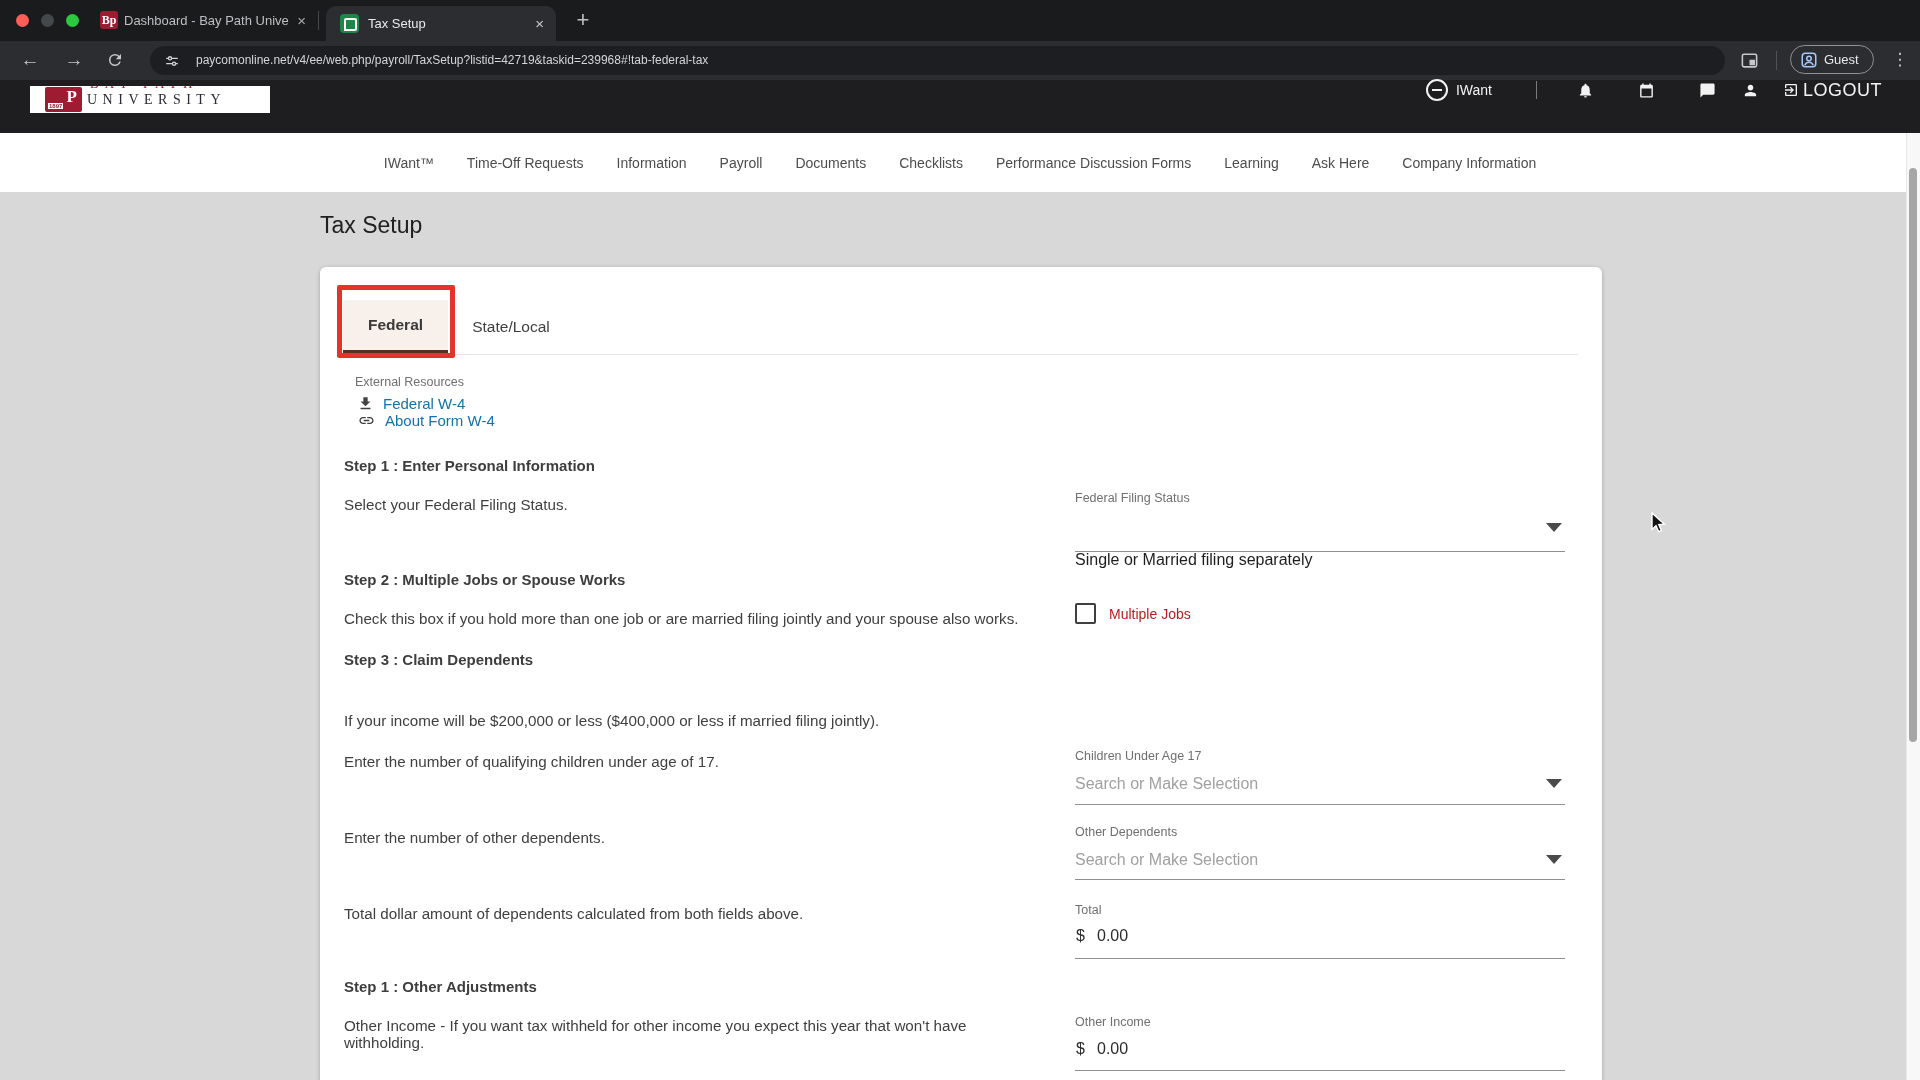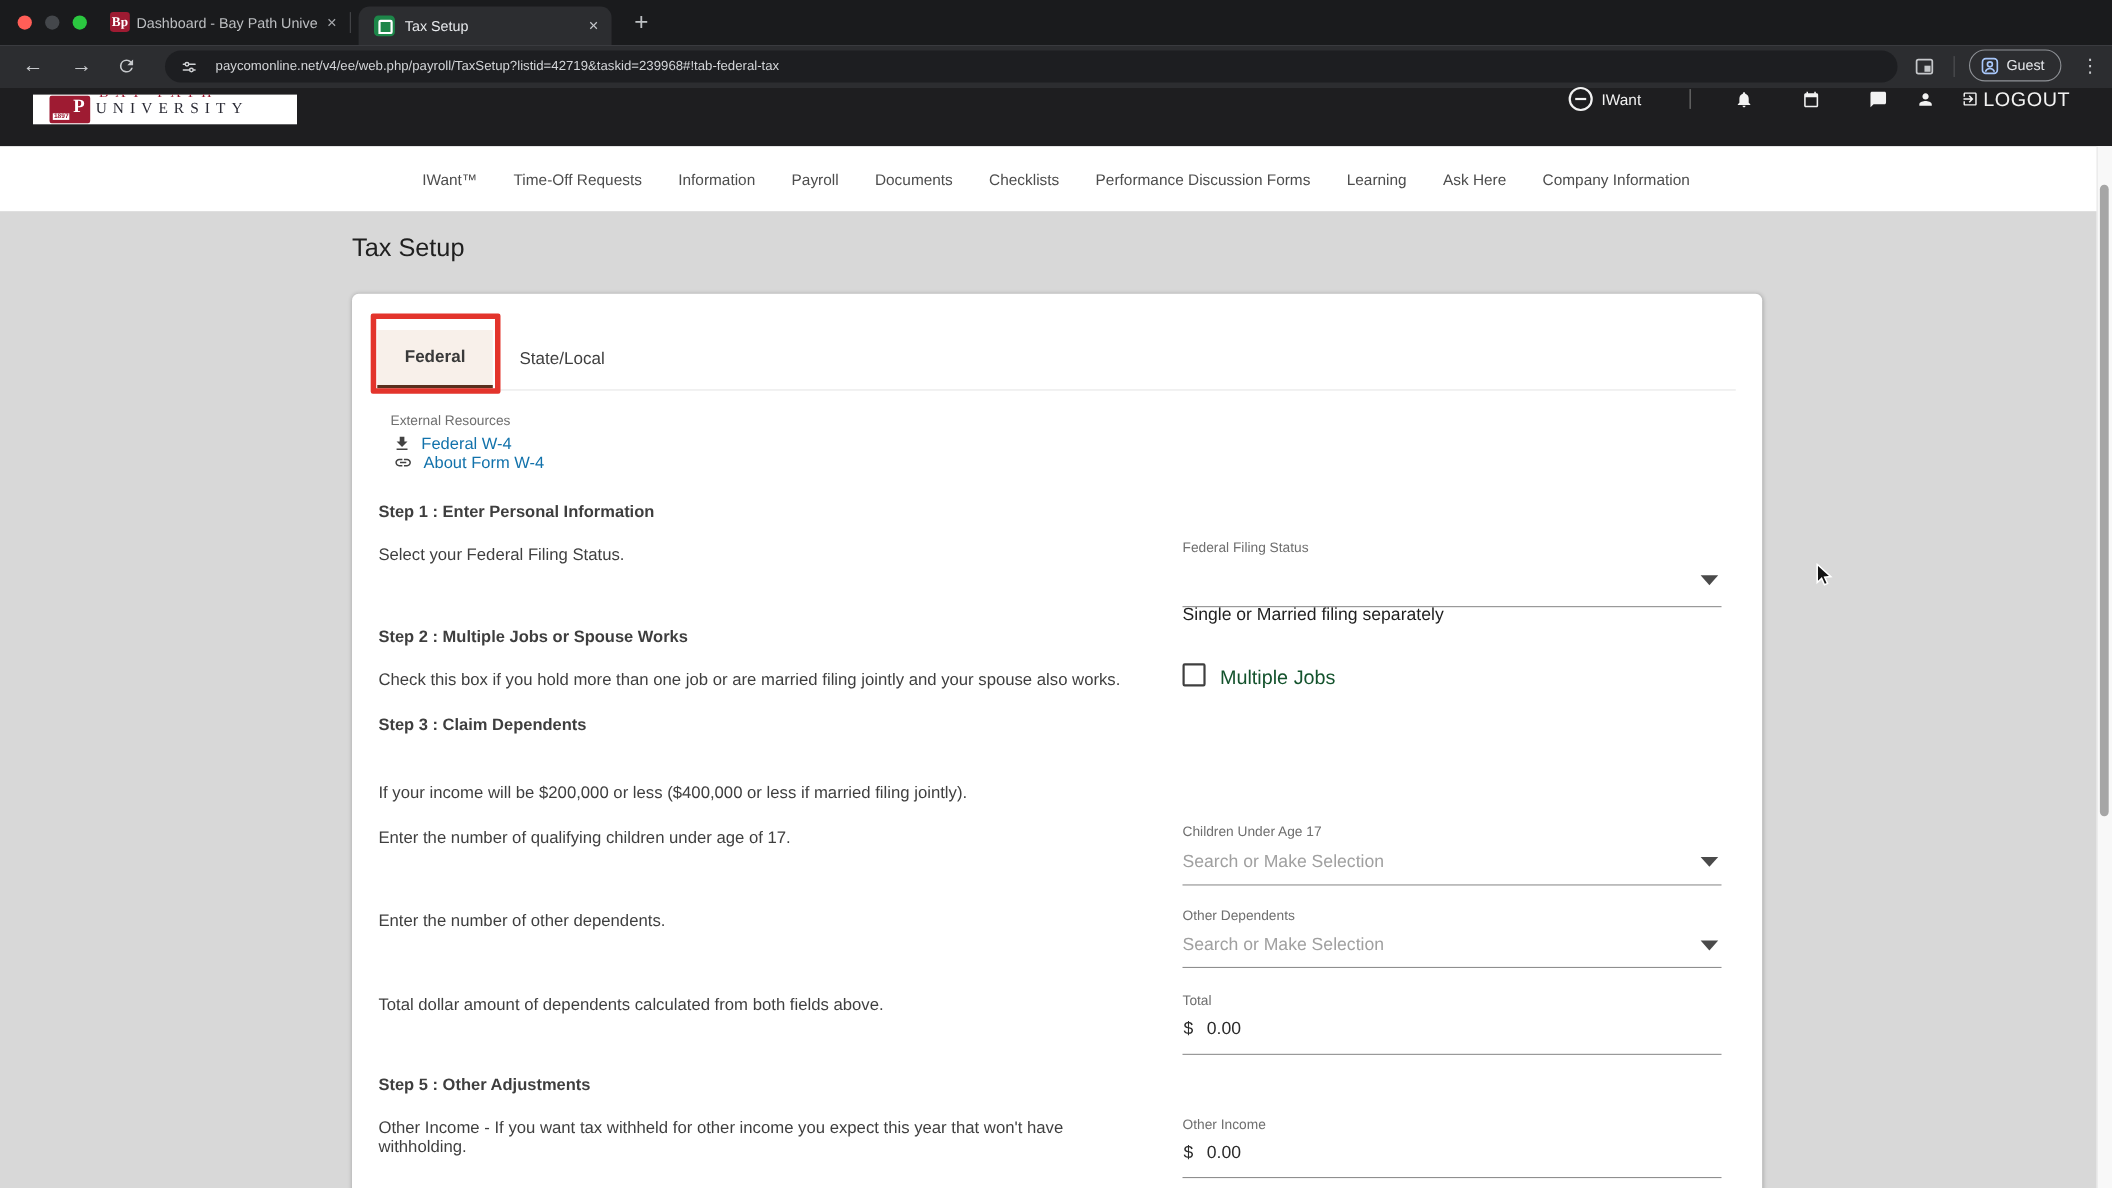--- a/index.html
+++ b/index.html
@@ -87,21 +87,21 @@
   .caret{position:absolute;right:3px;width:0;height:0;border-left:8px solid transparent;
          border-right:8px solid transparent;border-top:9px solid #4a4a4a;}
   .combo{position:absolute;left:0;width:440px;border:none;outline:none;background:transparent;
          font-size:16px;color:#2b2b2b;font-family:"Liberation Sans",sans-serif;padding:0;}
   .combo::placeholder{color:#a0a0a0;opacity:1;}
   .money{position:absolute;left:22px;width:180px;border:none;outline:none;background:transparent;
          font-size:16px;color:#2b2b2b;font-family:"Liberation Sans",sans-serif;padding:0;}
   .dollar{position:absolute;left:1px;font-size:16px;color:#2b2b2b;}
   .cb{position:absolute;left:755px;width:21px;height:21px;border:2px solid #3f3f3f;border-radius:2px;
       background:#fff;box-sizing:border-box;}
-  .cb-label{position:absolute;left:789px;font-size:18px;color:#14532d;}
+  .cb-label{position:absolute;left:789px;font-size:14px;color:#b91c1c;}
 
   
   .sb-track{position:absolute;left:1906px;top:133px;width:14px;height:947px;background:#f8f8f8;border-left:1px solid #e7e7e7;}
   .sb-thumb{position:absolute;left:1909px;top:168px;width:8px;height:574px;background:#a6a6a6;border-radius:4px;}
 
   .cursor{position:absolute;left:1650px;top:512px;z-index:50;}
   svg{display:block;}
 </style>
 </head>
 <body>
@@ -286,21 +286,21 @@
     </div>
 
     <div class="cl" style="top:638px;">Total dollar amount of dependents calculated from both fields above.</div>
     <div class="fld" style="top:0;">
       <span class="fld-label" style="top:636px;">Total</span>
       <span class="dollar" style="top:660px;">$</span>
       <input class="money" style="top: 660px;" value="0.00">
       <span class="fld-line" style="top:691px;"></span>
     </div>
 
-    <div class="step-h" style="top:711px;">Step 5 : Other Adjustments</div>
+    <div class="step-h" style="top:711px;">Step 1 : Other Adjustments</div>
     <div class="cl" style="top:750px;">Other Income - If you want tax withheld for other income you expect this year that won't have withholding.</div>
     <div class="fld" style="top:0;">
       <span class="fld-label" style="top:748px;">Other Income</span>
       <span class="dollar" style="top:773px;">$</span>
       <input class="money" style="top: 773px;" value="0.00">
       <span class="fld-line" style="top:803px;"></span>
     </div>
   </div>
 
   <div class="sb-track"></div>

